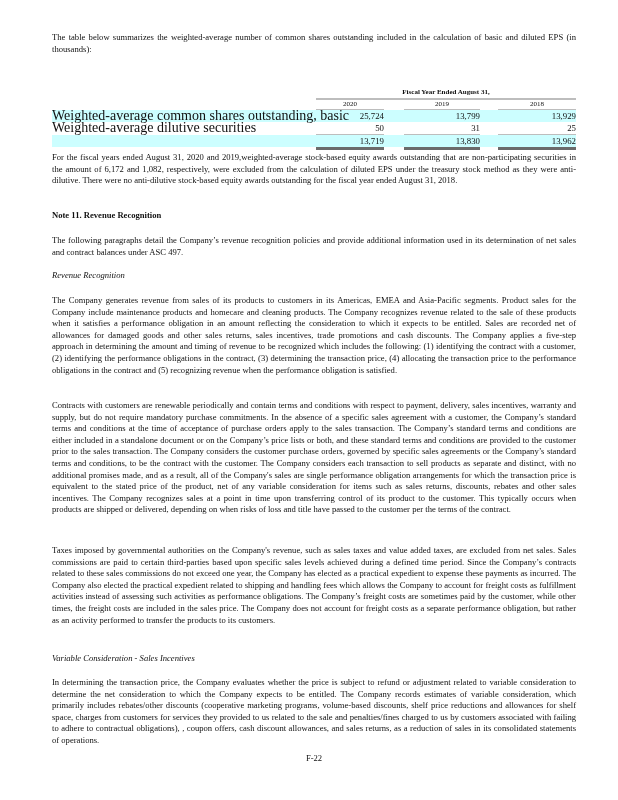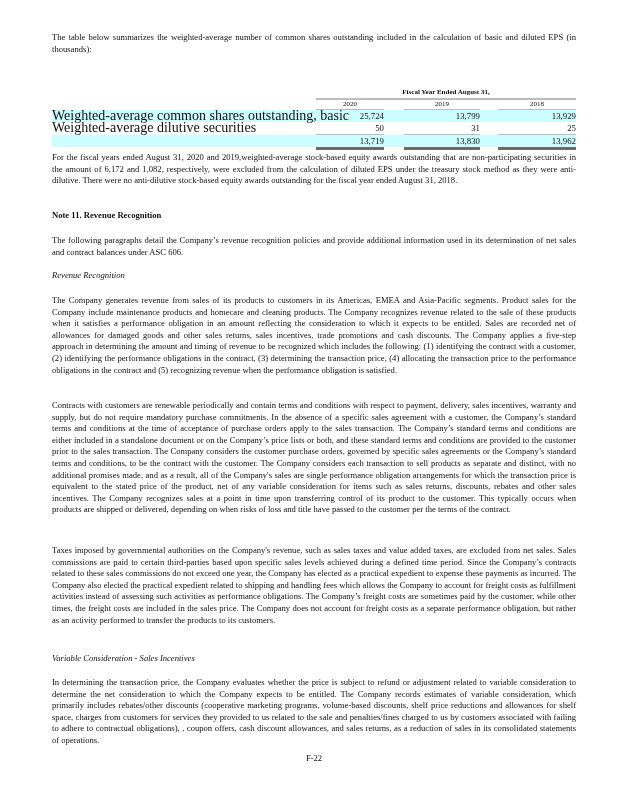--- a/index.html
+++ b/index.html
@@ -79,21 +79,21 @@
     </div>
     <div class="dbl c1" style="top:59px;"></div>
     <div class="dbl c2" style="top:59px;"></div>
     <div class="dbl c3" style="top:59px;"></div>
   </div>
 
   <p class="para" style="top:152px;">For the fiscal years ended August 31, 2020 and 2019,weighted-average stock-based equity awards outstanding that are non-participating securities in the amount of 6,172 and 1,082, respectively, were excluded from the calculation of diluted EPS under the treasury stock method as they were anti-dilutive. There were no anti-dilutive stock-based equity awards outstanding for the fiscal year ended August 31, 2018.</p>
 
   <div class="heading" style="top:210px;">Note 11.  Revenue Recognition</div>
 
-  <p class="para" style="top:235px;">The following paragraphs detail the Company’s revenue recognition policies and provide additional information used in its determination of net sales and contract balances under ASC 606.</p>
+  <p class="para" style="top:235px;">The following paragraphs detail the Company’s revenue recognition policies and provide additional information used in its determination of net sales and contract balances under ASC 497.</p>
 
   <div class="subhead" style="top:270px;">Revenue Recognition</div>
 
   <p class="para" style="top:295px;">The Company generates revenue from sales of its products to customers in its Americas, EMEA and Asia-Pacific segments. Product sales for the Company include maintenance products and homecare and cleaning products. The Company recognizes revenue related to the sale of these products when it satisfies a performance obligation in an amount reflecting the consideration to which it expects to be entitled. Sales are recorded net of allowances for damaged goods and other sales returns, sales incentives, trade promotions and cash discounts. The Company applies a five-step approach in determining the amount and timing of revenue to be recognized which includes the following: (1) identifying the contract with a customer, (2) identifying the performance obligations in the contract, (3) determining the transaction price, (4) allocating the transaction price to the performance obligations in the contract and (5) recognizing revenue when the performance obligation is satisfied.</p>
 
   <p class="para" style="top:400px;">Contracts with customers are renewable periodically and contain terms and conditions with respect to payment, delivery, sales incentives, warranty and supply, but do not require mandatory purchase commitments. In the absence of a specific sales agreement with a customer, the Company’s standard terms and conditions at the time of acceptance of purchase orders apply to the sales transaction. The Company’s standard terms and conditions are either included in a standalone document or on the Company’s price lists or both, and these standard terms and conditions are provided to the customer prior to the sales transaction. The Company considers the customer purchase orders, governed by specific sales agreements or the Company’s standard terms and conditions, to be the contract with the customer. The Company considers each transaction to sell products as separate and distinct, with no additional promises made, and as a result, all of the Company's sales are single performance obligation arrangements for which the transaction price is equivalent to the stated price of the product, net of any variable consideration for items such as sales returns, discounts, rebates and other sales incentives. The Company recognizes sales at a point in time upon transferring control of its product to the customer. This typically occurs when products are shipped or delivered, depending on when risks of loss and title have passed to the customer per the terms of the contract.</p>
 
   <p class="para" style="top:545px;">Taxes imposed by governmental authorities on the Company's revenue, such as sales taxes and value added taxes, are excluded from net sales. Sales commissions are paid to certain third-parties based upon specific sales levels achieved during a defined time period. Since the Company’s contracts related to these sales commissions do not exceed one year, the Company has elected as a practical expedient to expense these payments as incurred. The Company also elected the practical expedient related to shipping and handling fees which allows the Company to account for freight costs as fulfillment activities instead of assessing such activities as performance obligations. The Company’s freight costs are sometimes paid by the customer, while other times, the freight costs are included in the sales price. The Company does not account for freight costs as a separate performance obligation, but rather as an activity performed to transfer the products to its customers.</p>
 
   <div class="subhead" style="top:653px;">Variable Consideration - Sales Incentives</div>

